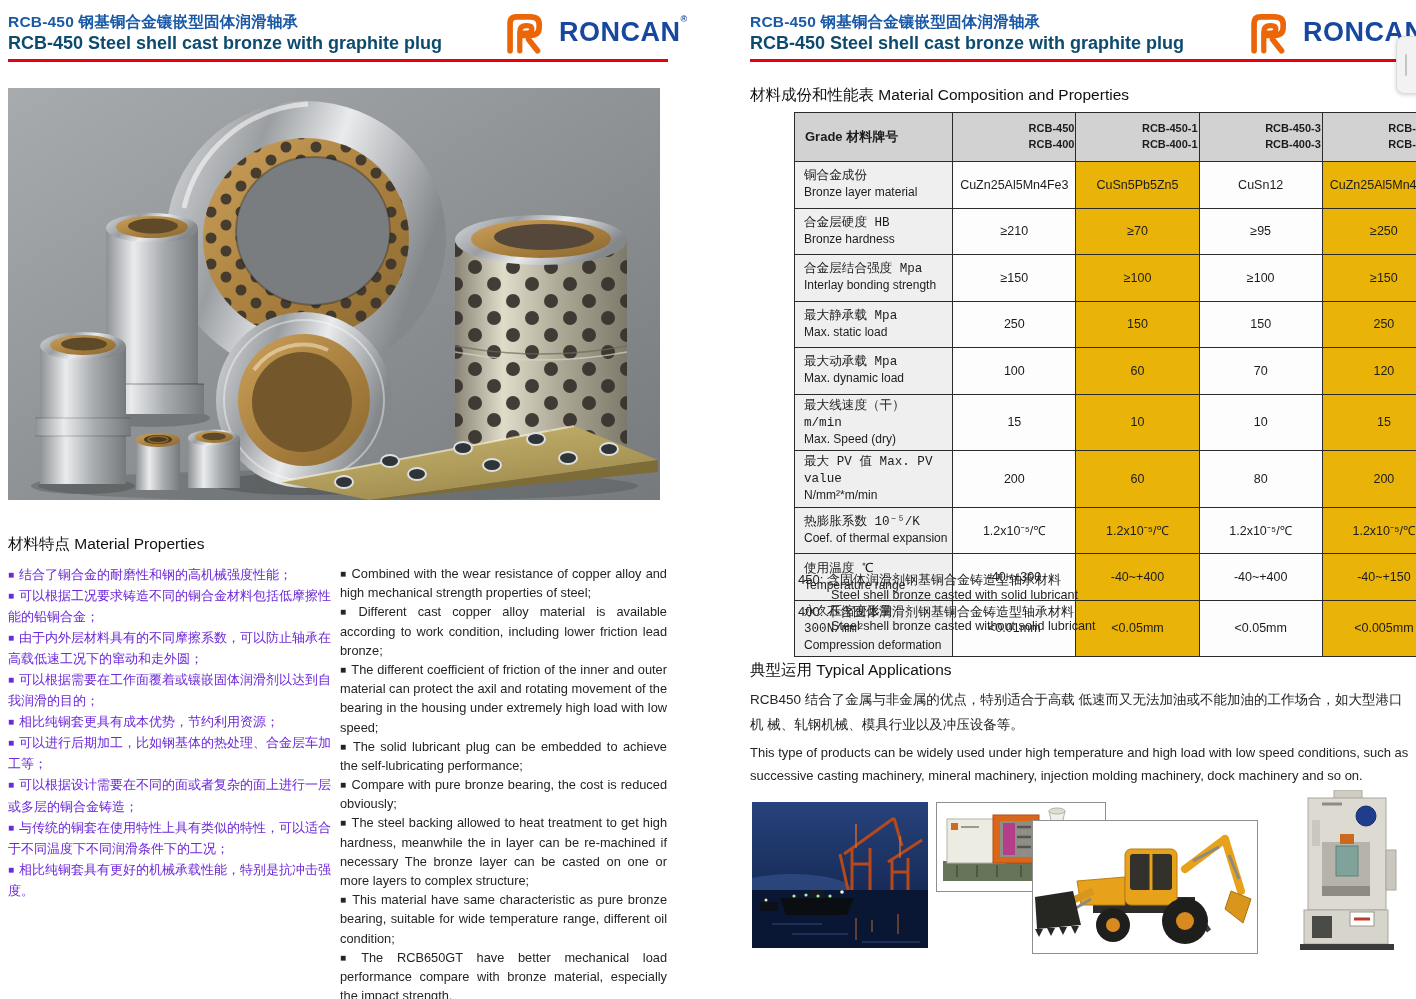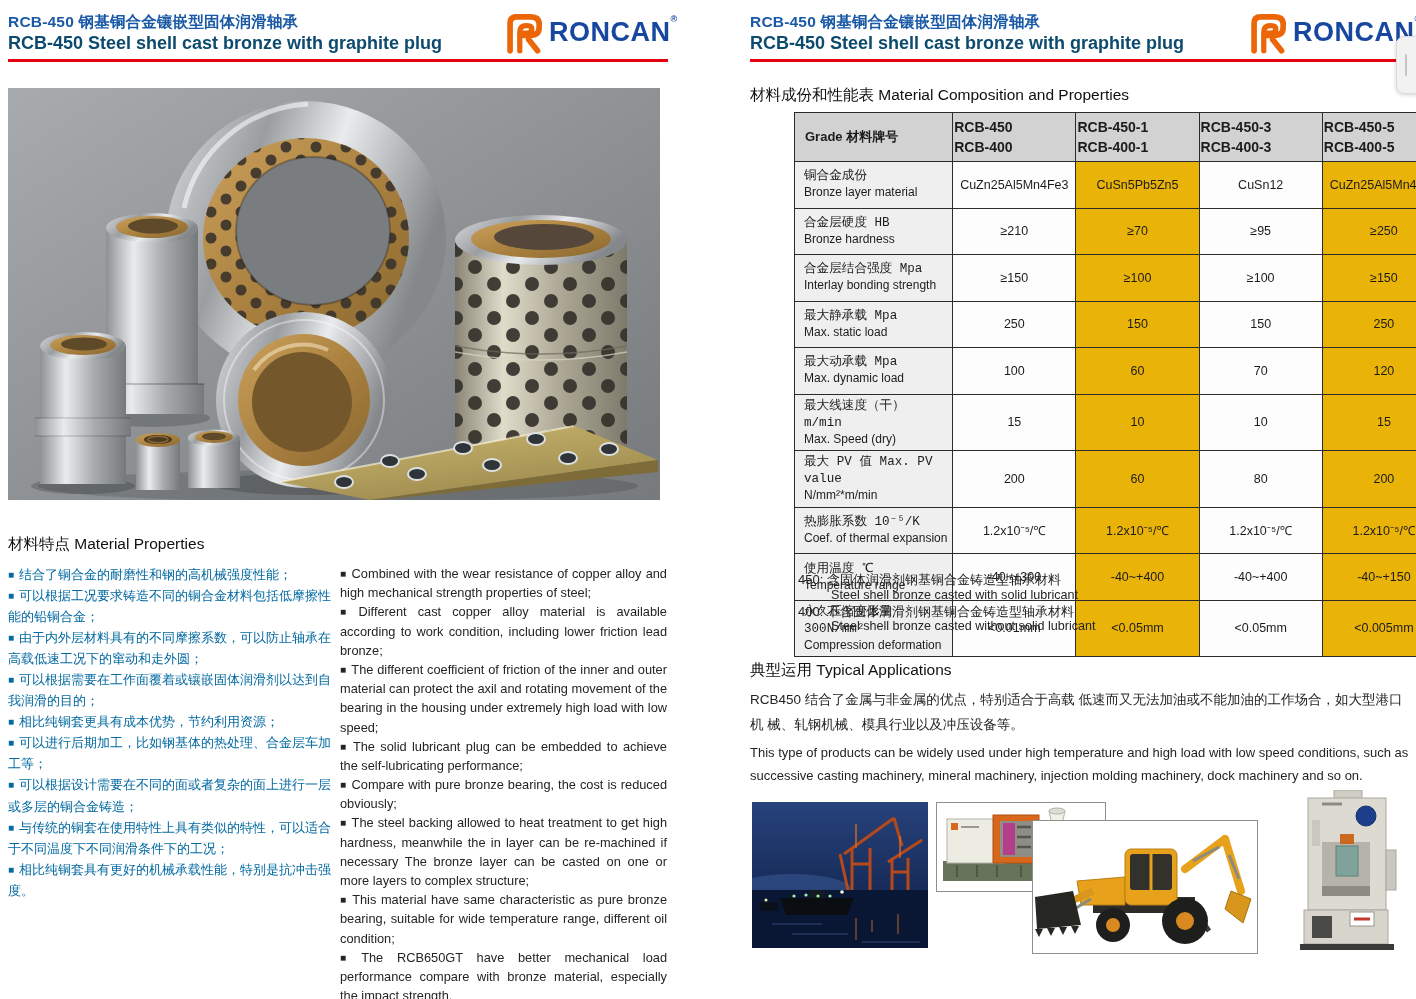--- a/index.html
+++ b/index.html
@@ -4,35 +4,35 @@
 <style>
   html,body{margin:0;padding:0;background:#fff;}
   .sheet{position:relative;width:1416px;height:999px;background:#ffffff;overflow:hidden;
          font-family:"Liberation Sans",sans-serif;color:#1c1c1c;}
   .abs{position:absolute;}
   
   .hdr-zh{font-size:15.5px;font-weight:bold;color:#1959A6;letter-spacing:.2px;}
   .hdr-en{font-size:18px;font-weight:bold;color:#0c4a6e;}
   .redline{height:3px;background:#E60012;}
   
-  .logo{display:flex;align-items:flex-start;gap:3px;}
+  .logo{display:flex;align-items:flex-start;gap:13px;}
   .logo-text{font-weight:bold;color:#17479E;font-size:27px;line-height:40px;letter-spacing:.5px;
              font-stretch:condensed;}
   .logo-reg{font-size:9px;color:#17479E;vertical-align:top;line-height:14px;font-weight:bold;}
   
   .sec-h{font-size:15.5px;font-weight:normal;color:#101010;}
   
   .bullets p{margin:0;}
   .bullets .mk{font-size:10px;margin-right:5px;position:relative;top:-1px;}
-  .bul-zh{width:330px;font-size:13px;line-height:1.62;color:#0369a1;}
+  .bul-zh{width:330px;font-size:13px;line-height:1.62;color:#6d28d9;}
   .bul-en{width:327px;font-size:12.8px;line-height:1.5;text-align:justify;color:#242424;}
   
   table.comp{border-collapse:collapse;table-layout:fixed;width:652px;background:#fff;}
   .comp th,.comp td{border:1px solid #2b2b2b;overflow:hidden;}
-  .comp thead th{background:#D2D2D2;height:46px;text-align:left;font-size:14px;font-weight:bold;line-height:1.45;}
+  .comp thead th{background:#D2D2D2;height:46px;text-align:right;font-size:11px;font-weight:bold;line-height:1.45;}
   .comp thead th.corner{text-align:left;padding-left:10px;font-size:13px;}
   .comp tbody th{background:#EFEFEF;text-align:left;font-weight:normal;padding:3px 4px 3px 9px;height:39.5px;}
   .comp tbody td{text-align:center;font-size:12.5px;background:#FDFDFD;}
   .comp tbody td.alt{background:#eab308;}
   .lbl-zh{font-size:12.6px;line-height:1.35;font-family:Liberation Mono, monospace;}
   .lbl-en{font-size:12px;line-height:1.3;}
   
   .notes{font-size:13px;line-height:15.8px;color:#242424;}
   .notes .nzh{margin:0;}
   .notes .nen{margin:0 0 0 33px;font-size:12.6px;}

